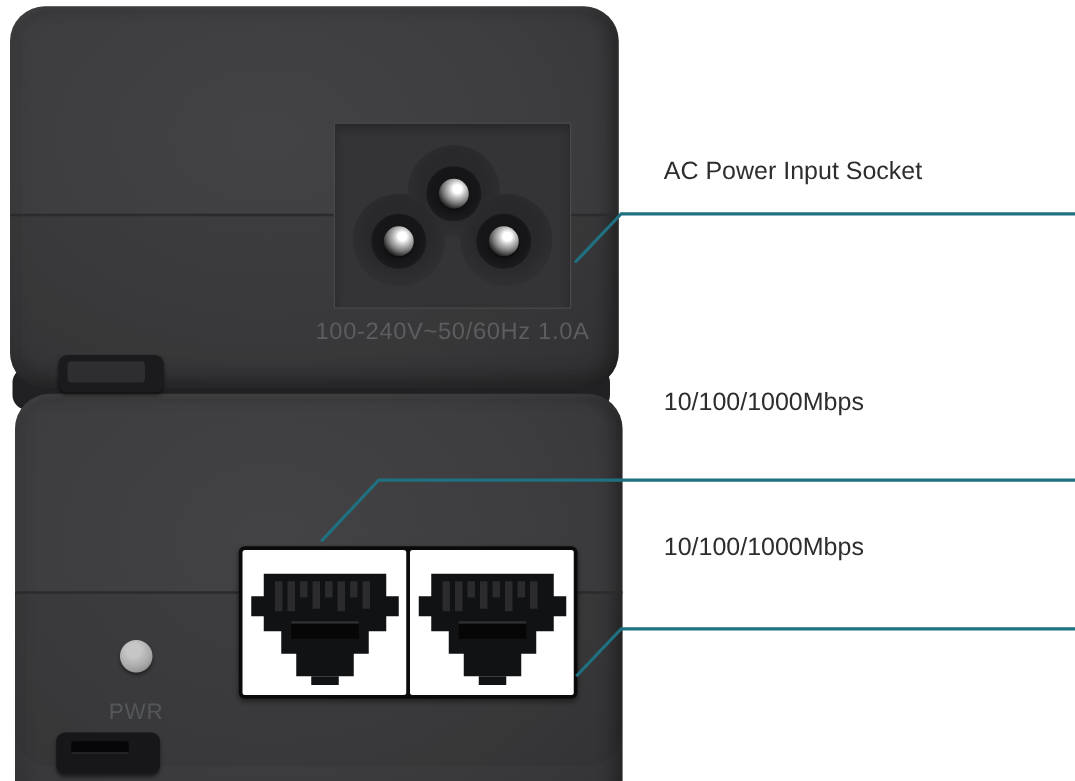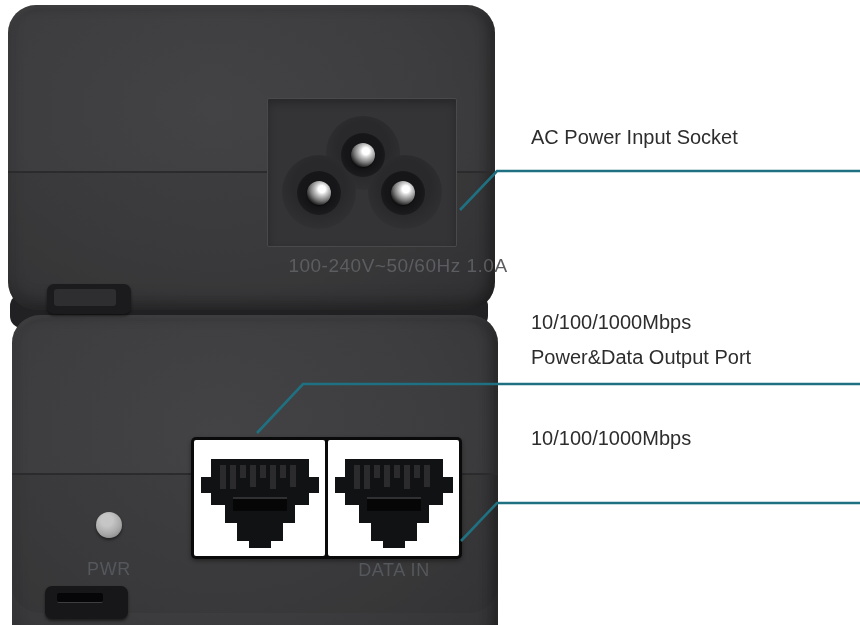--- a/index.html
+++ b/index.html
@@ -39,21 +39,21 @@
   .well-t{left:73px;top:34px;}
   .well-l{left:29px;top:72px;}
   .well-r{left:113px;top:72px;}
   .pin{width:24px;height:24px;border-radius:50%;
     background:radial-gradient(circle at 62% 34%, #ffffff 0 16%, #cfcfcf 28%, #7e7e7e 52%, #151515 78%);
     box-shadow:0 1px 2px rgba(0,0,0,.6);}
   .pin-t{left:83px;top:44px;}
   .pin-l{left:39px;top:82px;}
   .pin-r{left:123px;top:82px;}
 
-  .spec{left:244px;top:250px;width:220px;text-align:center;font-size:19px;letter-spacing:.5px;color:#5c5d60;white-space:nowrap;margin-left:36px;}
+  .spec{left:244px;top:250px;width:220px;text-align:center;font-size:19px;letter-spacing:.5px;color:#5c5d60;white-space:nowrap;}
 
   
   .led{left:84px;top:197px;width:26px;height:26px;border-radius:50%;
     background:radial-gradient(circle at 42% 32%, #c6c6c6 0 25%, #a8a8a8 60%, #767676 100%);
     box-shadow:0 2px 3px rgba(0,0,0,.45);}
   .label{color:#54575b;font-size:18px;letter-spacing:.6px;text-align:center;white-space:nowrap;}
   .led-label{left:47px;top:244px;width:100px;}
   .out-label{left:167px;top:245px;width:160px;}
   .in-label{left:312px;top:245px;width:140px;}
 
@@ -141,40 +141,38 @@
           <rect x="53" y="22" width="6" height="22" fill="#2b2b2d"></rect>
           <rect x="63" y="22" width="6" height="13" fill="#2b2b2d"></rect>
           <rect x="73" y="22" width="6" height="24" fill="#2b2b2d"></rect>
           <rect x="83" y="22" width="6" height="13" fill="#2b2b2d"></rect>
           <rect x="93" y="22" width="6" height="22" fill="#2b2b2d"></rect>
           <rect x="36" y="54" width="54" height="2" fill="#303032"></rect>
           <rect x="36" y="56" width="54" height="12" fill="#060607"></rect>
         </svg>
       </div>
     </div>
-    <div class="label in-label">DATA IN</div>
   </div>
 
   <div class="clip clip-top">
     <div class="face"></div>
   </div>
   <div class="clip clip-bottom">
     <div class="slot"></div>
   </div>
 
   <svg class="callouts" viewBox="0 0 860 625">
     <polyline points="460,210 497,171 862,171" fill="none" stroke="#1f7080" stroke-width="2.6"></polyline>
     <polyline points="257,433 303,384 862,384" fill="none" stroke="#1f7080" stroke-width="2.6"></polyline>
     <polyline points="461,541 497,503 862,503" fill="none" stroke="#1f7080" stroke-width="2.6"></polyline>
   </svg>
 
   <div class="ann ann-1">
     <div>AC Power Input Socket</div>
   </div>
   <div class="ann ann-2">
     <div>10/100/1000Mbps</div>
-    <div>Power&amp;Data Output Port</div>
   </div>
   <div class="ann ann-3">
     <div>10/100/1000Mbps</div>
   </div>
 
 </div>
 
 </body></html>

